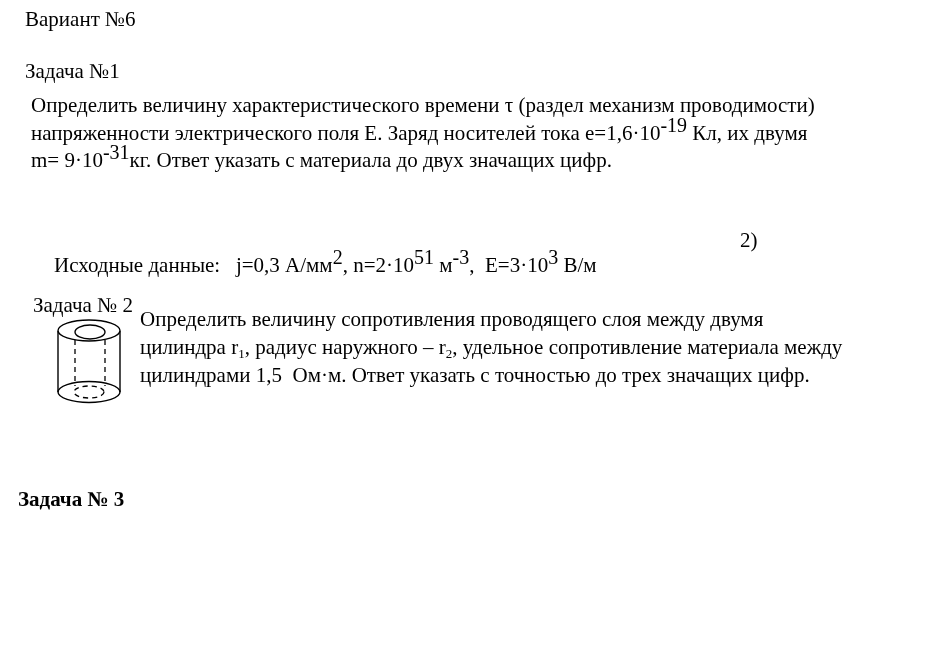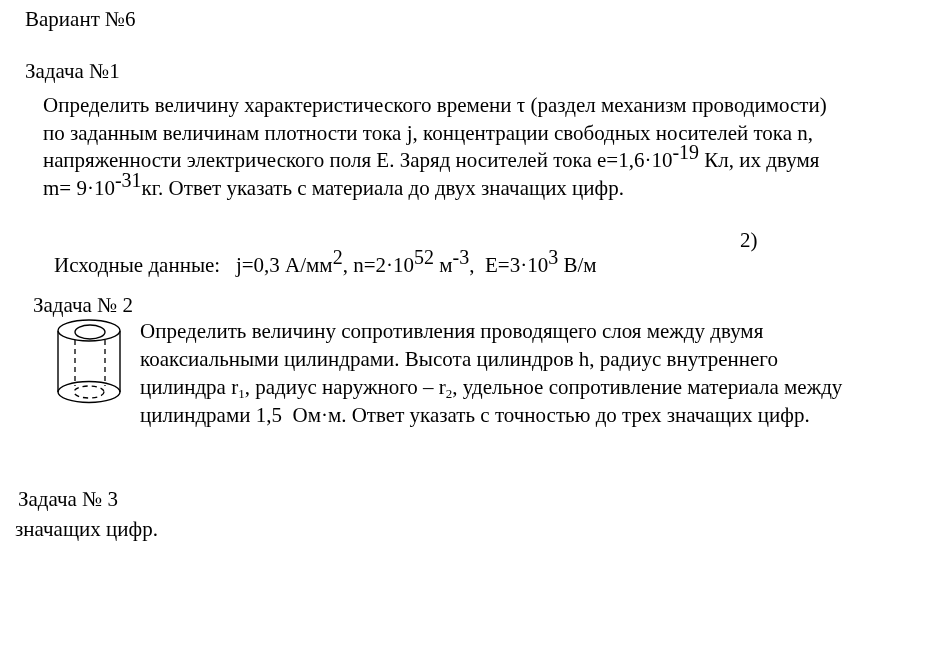--- a/index.html
+++ b/index.html
@@ -27,58 +27,55 @@
 </style>
 </head>
 <body>
 
 <div class="page">
 
   <div class="abs heading" style="left:25px; top:7px;">Вариант №6</div>
 
   <div class="abs heading" style="left:25px; top:59px;">Задача №1</div>
 
-  <div class="abs par" style="left:43px; top:92px;">
+  <div class="abs par" style="left:31px; top:92px;">
     <div class="line">Определить величину характеристического времени τ (раздел механизм проводимости)</div>
-    <div class="line">по заданным величинам плотности тока j, концентрации свободных носителей тока n,</div>
     <div class="line"><span>напряженности электрического поля Е. Заряд носителей тока е=1,6·10</span><sup>-19</sup><span> Кл, их двумя</span></div>
     <div class="line"><span>m= 9·10</span><sup>-31</sup><span>кг. Ответ указать с материала до двух значащих цифр.</span></div>
   </div>
 
   <div class="abs data-line" style="left:33px; top:228px; width:870px;">
-    <span>Исходные данные:</span><span>   j=0,3 А/мм</span><sup>2</sup><span>, n=2·10</span><sup>52</sup><span> м</span><sup>-3</sup><span>,  Е=3·10</span><sup>3</sup><span> В/м</span>
+    <span>Исходные данные:</span><span>   j=0,3 А/мм</span><sup>2</sup><span>, n=2·10</span><sup>51</sup><span> м</span><sup>-3</sup><span>,  Е=3·10</span><sup>3</sup><span> В/м</span>
     <span class="marker">2)</span>
   </div>
 
   <div class="abs heading" style="left:33px; top:283px;margin-top:10px;">Задача № 2</div>
 
   <div class="abs" style="left:56px; top:316px;">
     <svg width="68" height="92" viewBox="0 0 68 92">
       <line class="solid" x1="2" y1="15" x2="2" y2="76"></line>
       <line class="solid" x1="64" y1="15" x2="64" y2="76"></line>
       <ellipse class="solid" cx="33" cy="76" rx="31" ry="10.5"></ellipse>
       <ellipse class="dashed" cx="33" cy="76" rx="15" ry="6"></ellipse>
       <line class="dashed" x1="19" y1="24" x2="19" y2="70"></line>
       <line class="dashed" x1="49" y1="24" x2="49" y2="70"></line>
       <ellipse class="solid" cx="33" cy="14.5" rx="31" ry="10.5" fill="#fff" style="fill:#ffffff;"></ellipse>
       <ellipse class="solid" cx="34" cy="16" rx="15" ry="7"></ellipse>
     </svg>
   </div>
 
-  <div class="abs t2par" style="left:140px; top:306px;margin-top:12px;">
+  <div class="abs t2par" style="left:140px; top:306px;">
     <div class="line">Определить величину сопротивления проводящего слоя между двумя</div>
-    <div class="line">коаксиальными цилиндрами. Высота цилиндров h, радиус внутреннего</div>
     <div class="line"><span>цилиндра r</span><sub>1</sub><span>, радиус наружного – r</span><sub>2</sub><span>, удельное сопротивление материала между</span></div>
     <div class="line">цилиндрами 1,5  Ом·м. Ответ указать с точностью до трех значащих цифр.</div>
   </div>
 
 
-  <div class="abs heading" style="left:18px; top:487px;">Задача № 3</div>
+  <div class="abs heading" style="left:18px; top:487px;font-weight:bold;">Задача № 3</div>
 
   <div class="abs t3par" style="left:15px; top:515px;">
-    <div class="line">значащих цифр.</div>
   </div>
 
   <div class="abs data-line" style="left:20px; top:637px;">
     <span>Исходные данные:</span><span>  а= 2,5·10</span><sup>-10</sup><span>м</span>
   </div>
 
 </div>
 
 </body></html>

